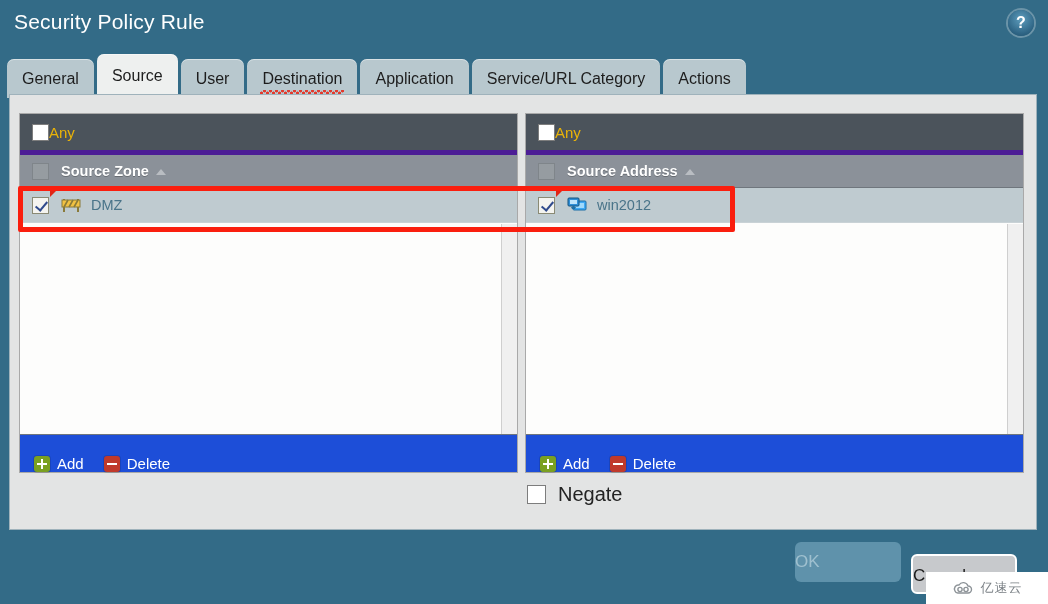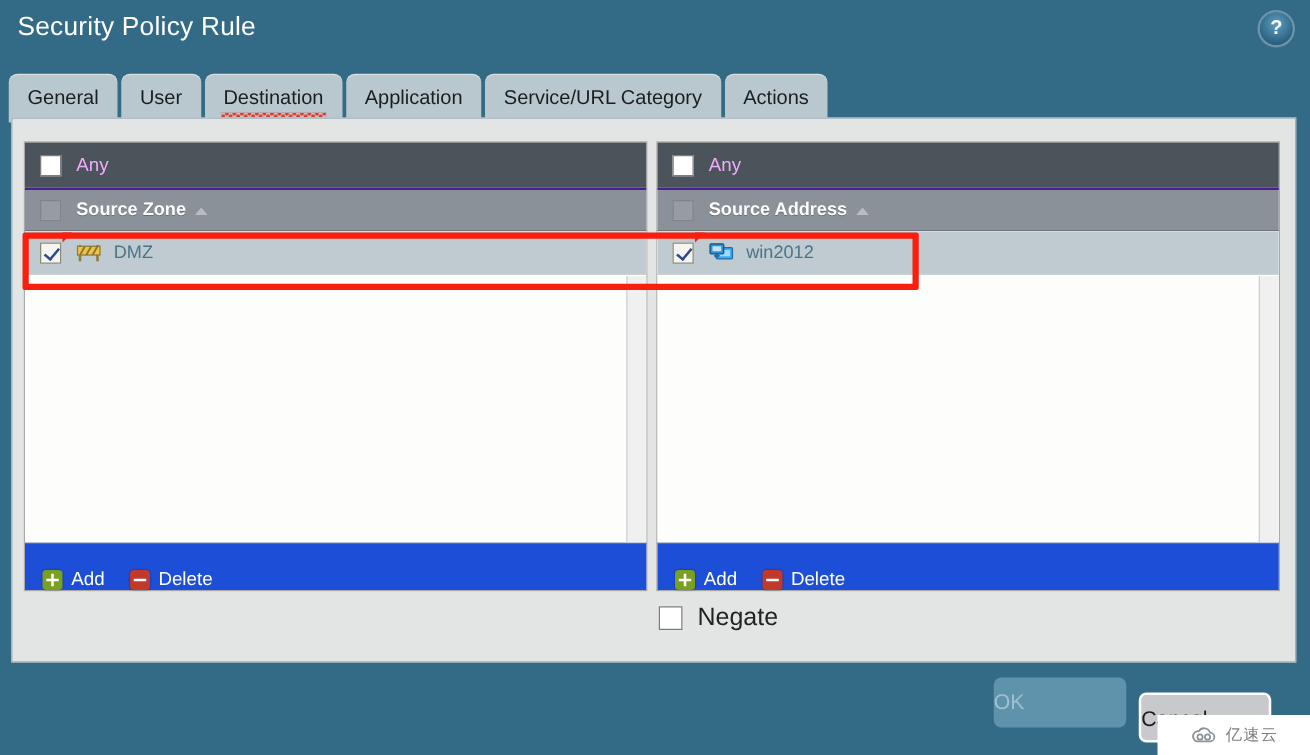--- a/index.html
+++ b/index.html
@@ -125,23 +125,23 @@
   .any-row {
     height: 36px;
     background: #4b535b;
     display: flex;
     align-items: center;
     padding-left: 12px;
     flex: 0 0 auto;
     cursor: pointer;
   }
   .any-label {
-    color: #f0abfc;
+    color: #eab308;
     font-size: 15px;
-    margin-left: 12px;
+    margin-left: 0;
   }
   .cb {
     width: 17px; height: 17px;
     background: #ffffff;
     border: 1px solid #7d7d7d;
     box-sizing: border-box;
     display: inline-block;
     position: relative;
     flex: 0 0 auto;
   }
@@ -157,21 +157,21 @@
     width: 5px; height: 10px;
     border: solid #2f4a8c;
     border-width: 0 2px 2px 0;
     transform: rotate(40deg);
   }
 
   
   .col-header {
     height: 32px;
     background: #8b9199;
-    border-top: 2px solid #4c1d95;
+    border-top: 5px solid #4c1d95;
     border-bottom: 1px solid #6f767d;
     display: flex;
     align-items: center;
     padding-left: 12px;
     flex: 0 0 auto;
     cursor: pointer;
   }
   .col-header .cb { opacity: .75; }
   .col-title {
     color: #ffffff;
@@ -358,20 +358,21 @@
 
   <div class="titlebar">
     <div class="dialog-title">Security Policy Rule</div>
     <div class="help-icon">
       <span>?</span>
     </div>
   </div>
 
   <div class="tabstrip">
     <div class="tab"><span>General</span></div>
+    <div class="tab active"><span>Source</span></div>
     <div class="tab"><span>User</span></div>
     <div class="tab"><span>Destination</span><i class="squiggle"></i></div>
     <div class="tab"><span>Application</span></div>
     <div class="tab"><span>Service/URL Category</span></div>
     <div class="tab"><span>Actions</span></div>
   </div>
 
   <div class="content">
 
     <div class="columns">

